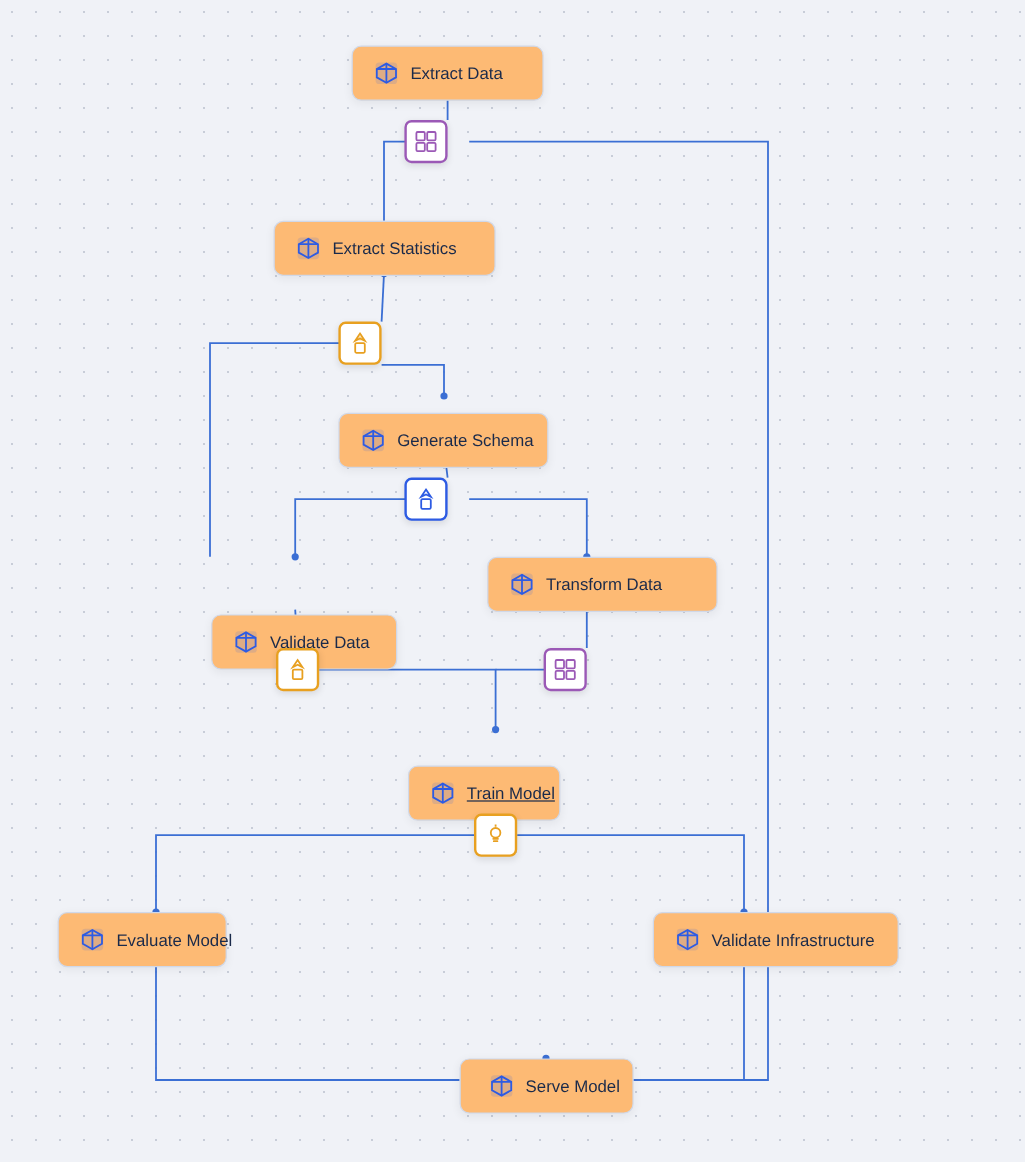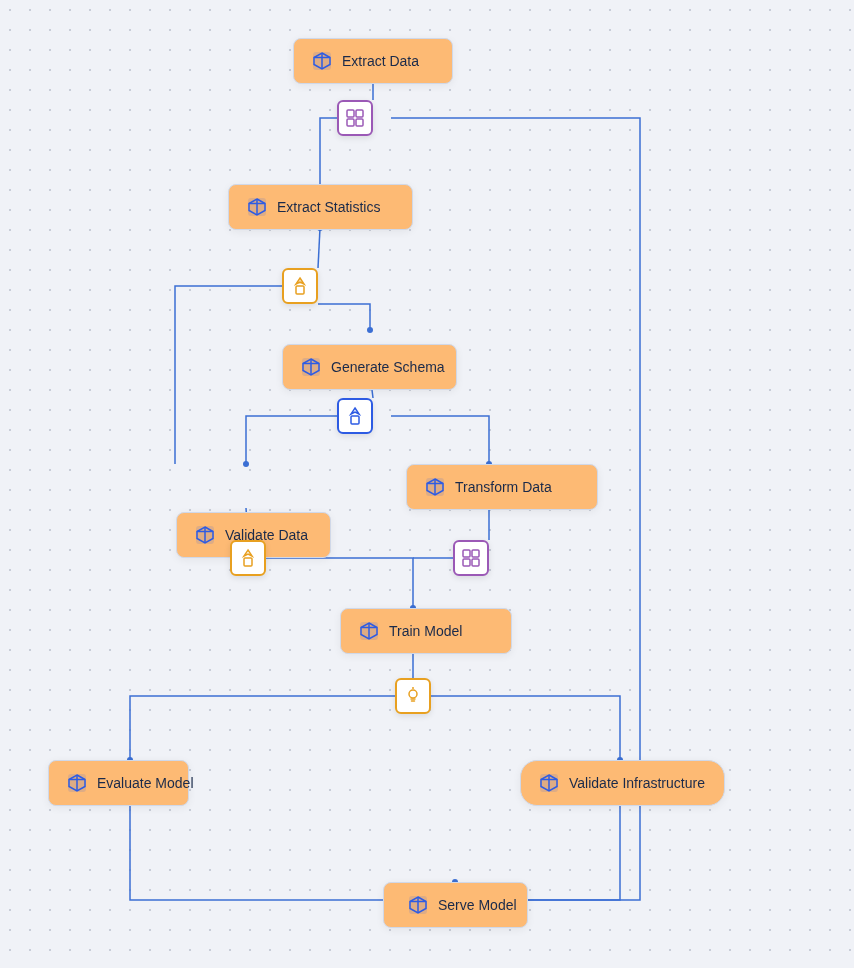--- a/index.html
+++ b/index.html
@@ -167,39 +167,39 @@
 
   <div class="node" style="left:406px;top:464px;width:192px;">
     <svg class="node-icon" viewBox="0 0 24 24" fill="none">
       <rect x="3" y="3" width="18" height="18" rx="3" fill="#2d5be3" opacity="0.15"></rect>
       <path d="M12 4L20 8.5V15.5L12 20L4 15.5V8.5L12 4Z" stroke="#2d5be3" stroke-width="1.5" fill="none"></path>
       <path d="M12 4L12 20M4 8.5L20 8.5" stroke="#2d5be3" stroke-width="1.5"></path>
     </svg>
     <span>Transform Data</span>
   </div>
 
-  <div class="node" style="left:340px;top:608px;width:172px;">
+  <div class="node" style="left:340px;top:638px;width:127px;text-decoration:underline;">
     <svg class="node-icon" viewBox="0 0 24 24" fill="none">
       <rect x="3" y="3" width="18" height="18" rx="3" fill="#2d5be3" opacity="0.15"></rect>
       <path d="M12 4L20 8.5V15.5L12 20L4 15.5V8.5L12 4Z" stroke="#2d5be3" stroke-width="1.5" fill="none"></path>
       <path d="M12 4L12 20M4 8.5L20 8.5" stroke="#2d5be3" stroke-width="1.5"></path>
     </svg>
     <span>Train Model</span>
   </div>
 
   <div class="node" style="left:48px;top:760px;width:141px;">
     <svg class="node-icon" viewBox="0 0 24 24" fill="none">
       <rect x="3" y="3" width="18" height="18" rx="3" fill="#2d5be3" opacity="0.15"></rect>
       <path d="M12 4L20 8.5V15.5L12 20L4 15.5V8.5L12 4Z" stroke="#2d5be3" stroke-width="1.5" fill="none"></path>
       <path d="M12 4L12 20M4 8.5L20 8.5" stroke="#2d5be3" stroke-width="1.5"></path>
     </svg>
     <span>Evaluate Model</span>
   </div>
 
-  <div class="node" style="left:520px;top:760px;width:205px;border-radius:17px;">
+  <div class="node" style="left:544px;top:760px;width:205px;">
     <svg class="node-icon" viewBox="0 0 24 24" fill="none">
       <rect x="3" y="3" width="18" height="18" rx="3" fill="#2d5be3" opacity="0.15"></rect>
       <path d="M12 4L20 8.5V15.5L12 20L4 15.5V8.5L12 4Z" stroke="#2d5be3" stroke-width="1.5" fill="none"></path>
       <path d="M12 4L12 20M4 8.5L20 8.5" stroke="#2d5be3" stroke-width="1.5"></path>
     </svg>
     <span>Validate Infrastructure</span>
   </div>
 
   <div class="node" style="left:383px;top:882px;width:145px;padding-left:22px;">
     <svg class="node-icon" viewBox="0 0 24 24" fill="none">

